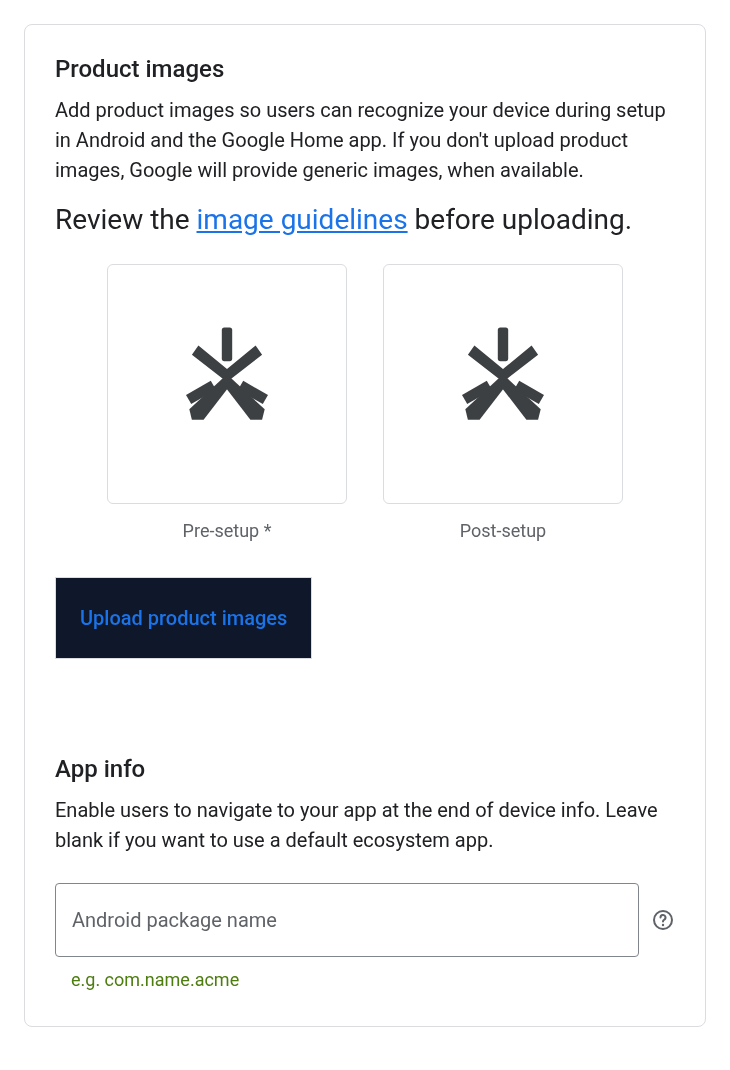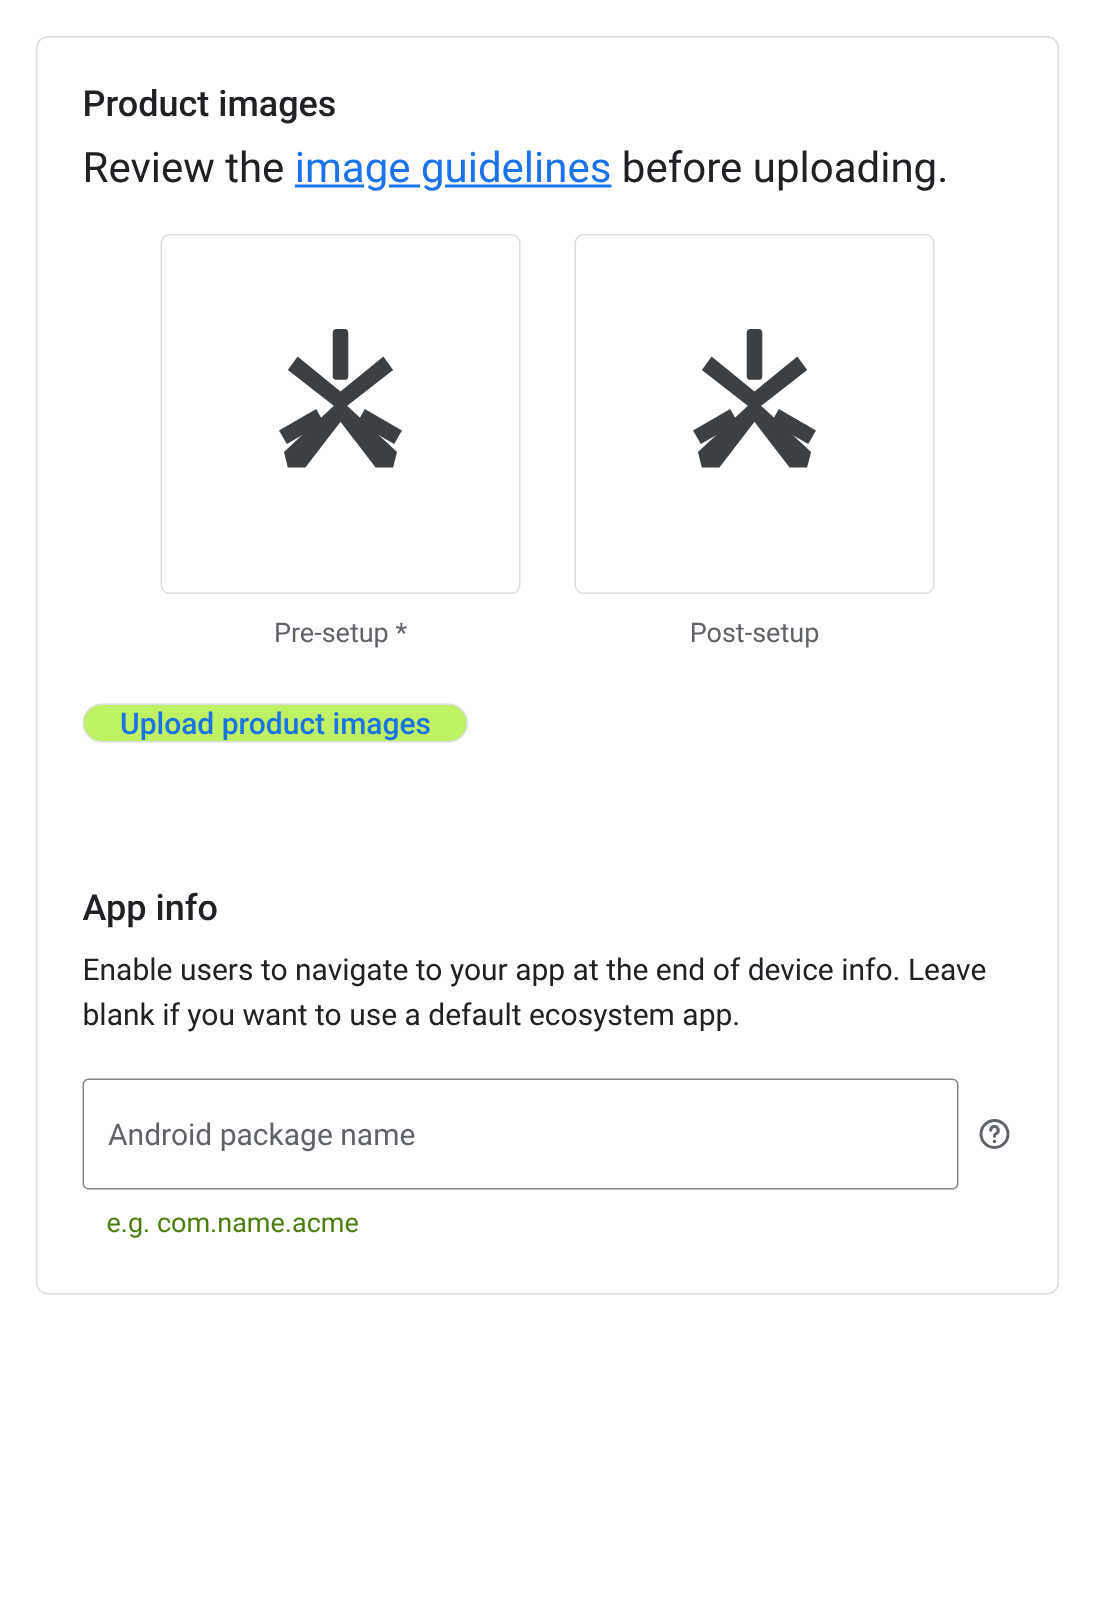--- a/index.html
+++ b/index.html
@@ -60,24 +60,24 @@
       width: 130px;
       height: 130px;
     }
     .image-caption {
       font-size: 18px;
       color: #5f6368;
     }
     .upload-btn {
       font-size: 20px;
       color: #1a73e8;
-      background: #bef264;
+      background: #0f172a;
       border: 1px solid #dadce0;
-      border-radius: 16px;
-      padding: 0 24px;
+      border-radius: 0;
+      padding: 28px 24px;
       cursor: pointer;
       font-family: inherit;
       font-weight: 500;
     }
     .app-info {
       margin-top: 96px;
     }
     .field-row {
       display: flex;
       align-items: center;
@@ -119,20 +119,21 @@
     }
     .fieldwrap { flex: 1; }
   </style>
 </head>
 <body>
 
 <div class="card">
 
   <section>
     <h2 class="section-title">Product images</h2>
+    <p class="section-desc">Add product images so users can recognize your device during setup in Android and the Google Home app. If you don't upload product images, Google will provide generic images, when available.</p>
     <p class="review-line">
       <span>Review the </span><a href="#" class="link">image guidelines</a><span> before uploading.</span>
     </p>
 
     <div class="image-row">
       <div class="image-cell">
         <div class="image-box">
           <span>
             <svg viewBox="0 0 100 100">
               <g fill="#3c4043">

